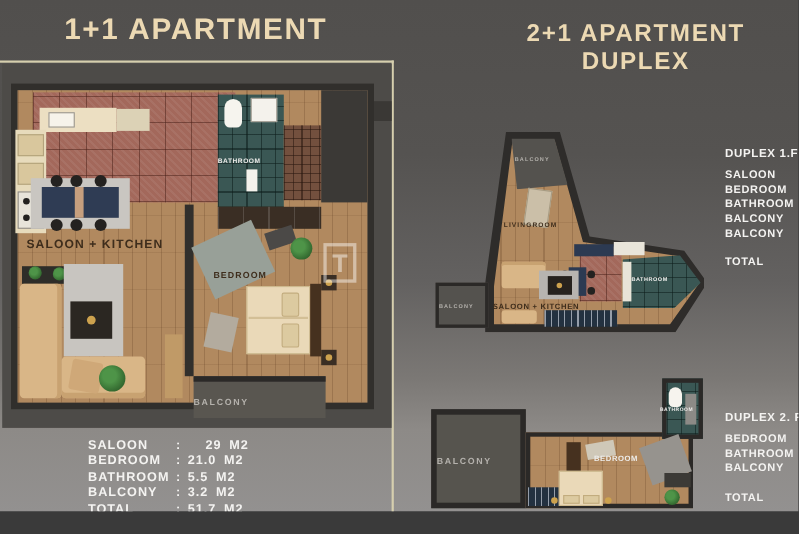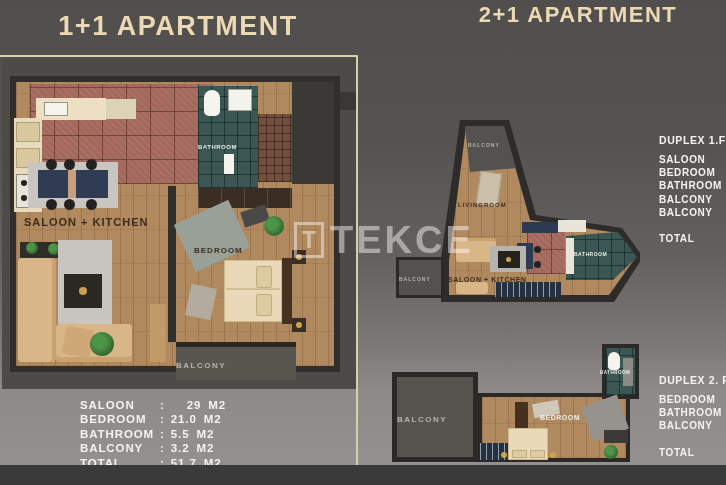--- a/index.html
+++ b/index.html
@@ -5,21 +5,21 @@
   * { margin:0; padding:0; box-sizing:border-box; }
   body { font-family:"Liberation Sans", sans-serif; background:#3a3a3a; }
   #screen{
     position:relative; width:726px; height:465px; overflow:hidden;
     background:linear-gradient(180deg,#514f4d 0%,#555351 30%,#636160 55%,#7b7875 74%,#8d8a87 84%,#939190 100%);
   }
   .abs{ position:absolute; }
   
   .main-title{ font-weight:bold; color:#ecd9b3; text-align:center; letter-spacing:1.5px; }
   .title-left{ left:0; top:11px; width:356px; font-size:27px; }
-  .title-right{ left:430px; top:2px; width:296px; font-size:22px; line-height:26px; }
+  .title-right{ left:430px; top:17px; width:296px; font-size:22px; line-height:26px; }
   
   .frame-line{ background:#d6cfae; }
   
   .wood{ background-color:#b1895f;
     background-image:repeating-linear-gradient(90deg,rgba(92,58,31,.25) 0 1px,transparent 1px 13px),
                      repeating-linear-gradient(0deg,rgba(92,58,31,.13) 0 1px,transparent 1px 34px); }
   .tile-red{ background-color:#a3685b;
     background-image:repeating-linear-gradient(90deg,rgba(70,30,22,.5) 0 1px,transparent 1px 24px),
                      repeating-linear-gradient(0deg,rgba(70,30,22,.5) 0 1px,transparent 1px 24px),
                      repeating-linear-gradient(45deg,rgba(255,255,255,.06) 0 2px,transparent 2px 5px); }
@@ -56,20 +56,21 @@
   .wm-text{ font-size:38px; font-weight:bold; letter-spacing:3px; line-height:38px; }
 </style>
 </head>
 <body>
 
 <div id="screen">
 
   <div class="abs main-title title-left">1+1 APARTMENT</div>
   <div class="abs main-title title-right">
     <div>2+1 APARTMENT</div>
+    <div>DUPLEX</div>
   </div>
 
   <div class="abs frame-line" style="left:0;top:55px;width:358px;height:2px;"></div>
   <div class="abs frame-line" style="left:356px;top:55px;width:2px;height:430px;"></div>
 
   <div class="abs" style="left:2px;top:58px;width:354px;height:331px;background:#4d4b48;">
 
     <div class="abs" style="left:8px;top:18px;width:330px;height:296px;border:6px solid #312f2c;"></div>
     <div class="abs wood" style="left:14px;top:24px;width:318px;height:284px;"></div>
 
@@ -256,16 +257,15 @@
 
         <div class="row">BATHROOM</div>
 
         <div class="row">BALCONY</div>
       </div>
     <div class="row total">TOTAL</div>
   </div>
 
   <div class="abs watermark" style="left:294px;top:221px;">
     <div class="wm-logo">T</div>
-    <div class="wm-text">TEKCE</div>
   </div>
 
 </div>
 
 </body></html>

